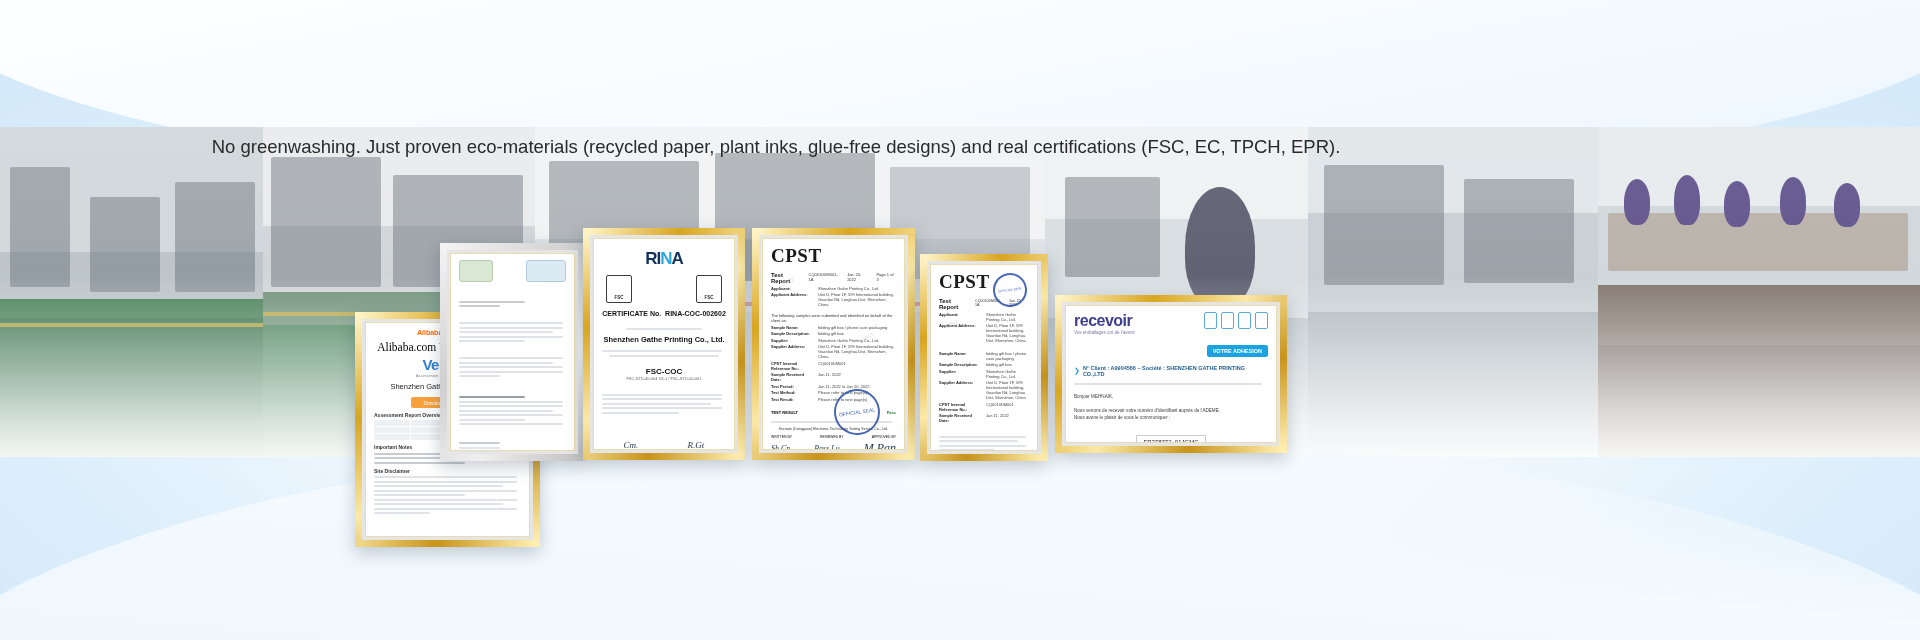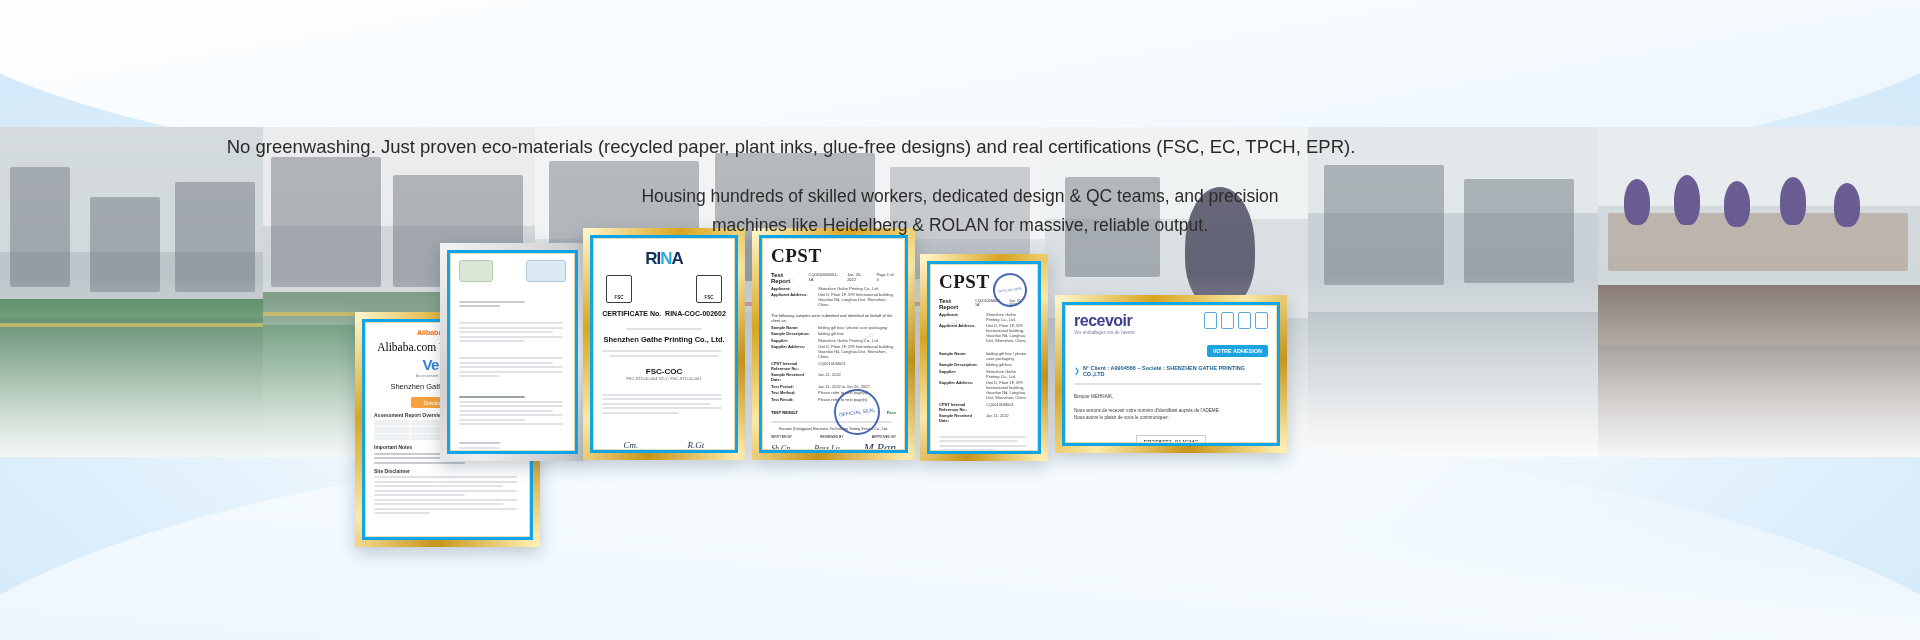--- a/index.html
+++ b/index.html
@@ -65,37 +65,37 @@
   
   .headline {
     position: absolute; left: 0; top: 72px; width: 1920px; text-align: center;
     font-size: 43px; font-weight: bold; letter-spacing: -.3px;
     color: #1878d2;
     text-shadow: 0 1px 0 #7cc0f2, 0 2px 3px rgba(255,255,255,.9);
     z-index: 30;
   }
   .subline {
     position: absolute; left: 0; top: 136px; width: 1552px; text-align: center;
-    font-size: 18.5px; color: #2a2a2a; z-index: 30; margin-left: 15px;
+    font-size: 18.5px; color: #2a2a2a; z-index: 30;
   }
   .para {
     position: absolute; left: 0; top: 182px; width: 1920px; text-align: center;
     font-size: 17.5px; color: #2b2b2b; line-height: 29px; z-index: 30;
   }
   .warranty {
     position: absolute; left: 0; bottom: 22px; width: 1920px; text-align: center;
     font-size: 27px; font-weight: bold; color: #f4621f; z-index: 40;
     text-shadow: 0 1px 2px rgba(255,255,255,.95);
   }
 
   
   .certs { position: absolute; left: 0; top: 0; width: 1920px; height: 640px; z-index: 25; }
   .cert {
     position: absolute;
-    background: #0ea5e9;
+    background: #e5e5e5;
     border: 7px solid;
     border-image: linear-gradient(135deg,#fff3c4,#d9a520 25%,#fbe9a8 50%,#c8941a 75%,#ffeeb0) 1;
     box-shadow: 0 6px 16px rgba(40,60,80,.26);
     overflow: hidden;
   }
   .cert-inner { position:absolute; inset:3px; background:#fff; border:1px solid #e7dcb4; padding:6px 8px; overflow:hidden; }
   .ln { height:2px; background:#c8ccd2; margin:2.5px 0; border-radius:1px; }
   .ln.s  { width: 38%; }
   .ln.m  { width: 62%; }
   .ln.l  { width: 88%; }
@@ -487,18 +487,14 @@
         <div style="text-align:center;margin-top:8px">
           <span class="ref">FR278772_01JGMC</span>
         </div>
 
       </div>
     </div>
 
   </div>
 
   <div class="subline">No greenwashing. Just proven eco-materials (recycled paper, plant inks, glue-free designs) and real certifications (FSC, EC, TPCH, EPR).</div>
-  <div class="para">
-    <div>Housing hundreds of skilled workers, dedicated design &amp; QC teams, and precision</div>
-    <div>machines like Heidelberg &amp; ROLAN for massive, reliable output.</div>
-  </div>
 
 </div>
 
 </body></html>

